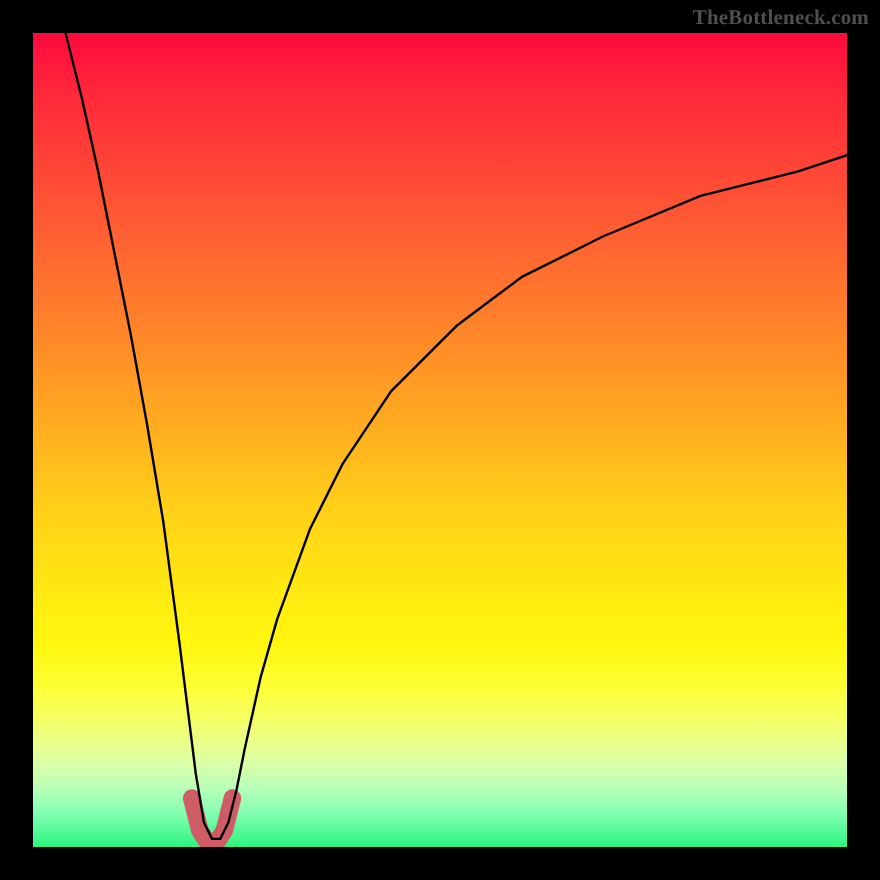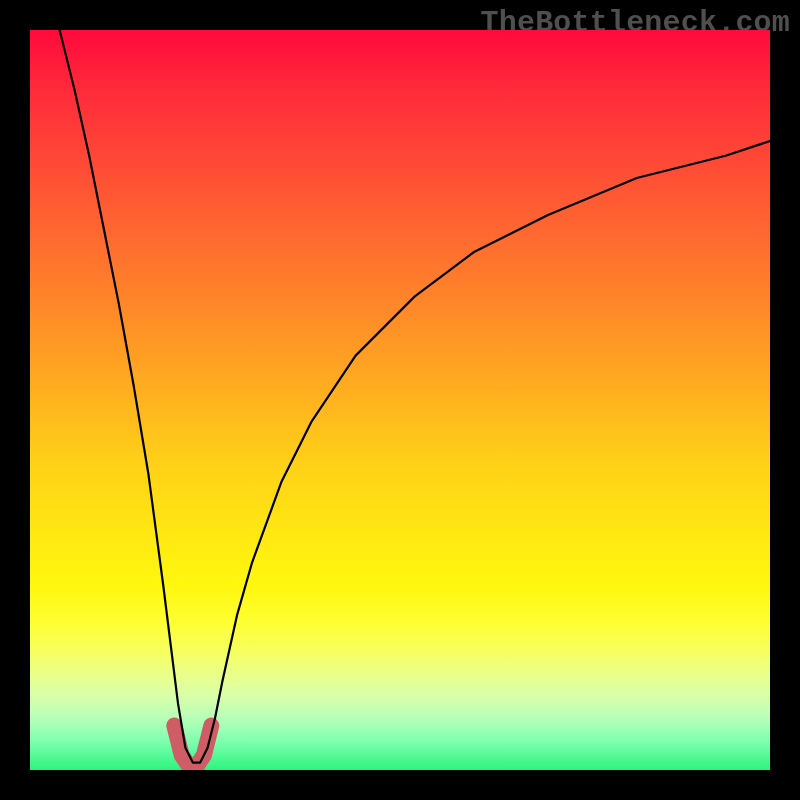--- a/index.html
+++ b/index.html
@@ -49,24 +49,24 @@
     left: 0;
     top: 0;
     width: 740px;
     height: 740px;
   }
   .watermark {
     position: absolute;
     top: 6px;
     right: 10px;
     color: #4f4f4f;
-    font-size: 30px;
+    font-size: 19px;
     font-weight: 600;
     letter-spacing: 0.2px;
-    font-family: Liberation Mono, monospace;
+    font-family: Liberation Serif, serif;
   }
 </style>
 </head>
 <body>
 
 <div class="frame">
   <div class="watermark">TheBottleneck.com</div>
 
   <div class="plot">
     <svg class="curve-svg" viewBox="0 0 740 740" preserveAspectRatio="none">

